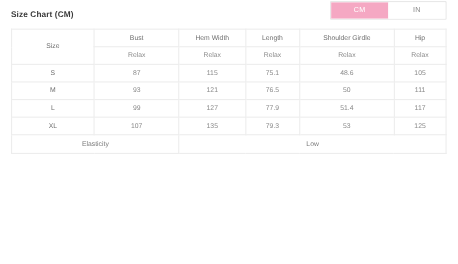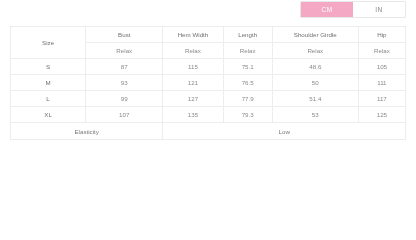--- a/index.html
+++ b/index.html
@@ -104,20 +104,21 @@
   .col-len   { width: 46px; }
   .col-sho   { width: 80px; }
   .col-hip   { width: 44px; }
 </style>
 </head>
 <body>
 
 <div class="page">
 
   <div class="header-row">
+    <div class="chart-title">Size Chart (CM)</div>
 
     <div class="unit-toggle">
       <button class="unit-btn active">CM</button>
       <button class="unit-btn">IN</button>
     </div>
   </div>
 
   <table class="size-table">
     <colgroup>
       <col class="col-size">

